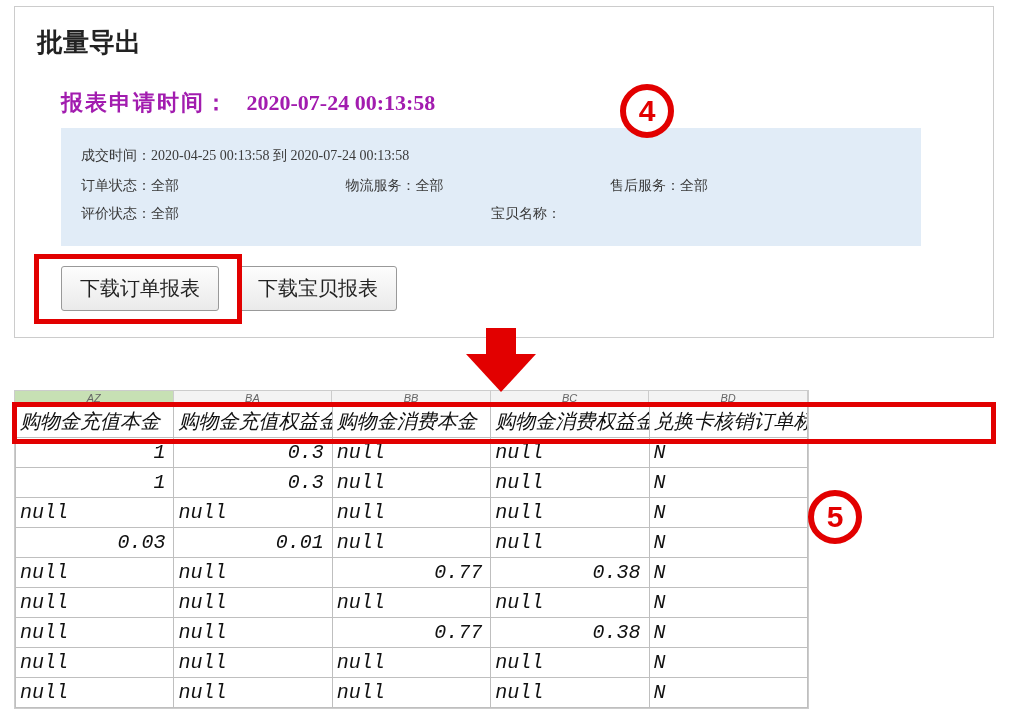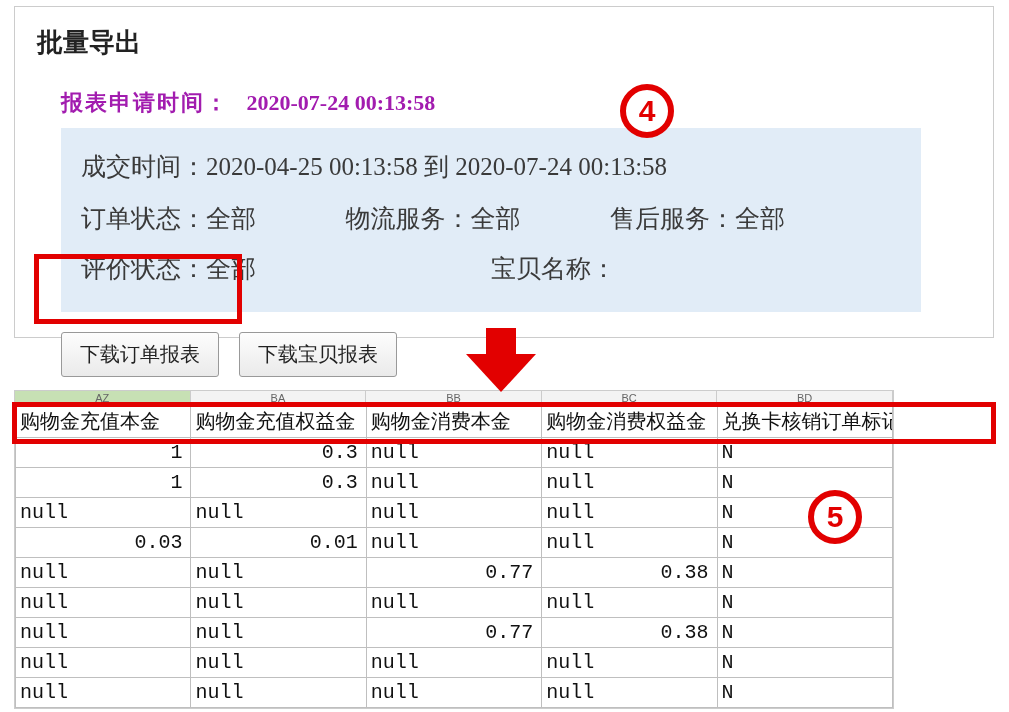--- a/index.html
+++ b/index.html
@@ -6,21 +6,21 @@
   html,body { margin:0; padding:0; font-family: "Microsoft YaHei","PingFang SC","Helvetica Neue",Arial,sans-serif; background:#fff; color:#333; }
   .canvas { width:1009px; height:712px; position:relative; background:#fff; }
 
   
   .export-panel { position:absolute; left:14px; top:6px; width:980px; height:332px; border:1px solid #ccc; padding:12px 22px 0 22px;font-family:Liberation Serif, serif; }
   .export-title { font-size:26px; font-weight:700; color:#222; margin:6px 0 28px 0; }
   .request-line { font-size:22px; font-weight:700; color:#a21caf; margin:8px 0 10px 24px; }
   .request-line .lbl { letter-spacing:2px; }
   .request-line .val { margin-left:12px; }
 
-  .params-box { margin-left:24px; width:860px; background:#e1ecf7; padding:14px 20px 18px 20px; font-size:25px; color:#3a3a3a; line-height:2.0; }
+  .params-box { margin-left:24px; width:860px; background:#e1ecf7; padding:14px 20px 18px 20px; font-size:14px; color:#3a3a3a; line-height:2.0; }
   .params-row { display:flex; }
   .params-cell { flex:1; white-space:nowrap; }
   .params-cell.w2 { flex:1.1; }
   .params-row.first { margin-bottom:2px; }
 
   .btn-row { margin:20px 0 0 24px; display:flex; gap:20px; align-items:center; }
   .btn { display:inline-block; padding:8px 18px; font-size:20px; color:#222; background:linear-gradient(#fdfdfd,#eaeaea); border:1px solid #999; border-radius:3px; cursor:pointer; user-select:none; }
 
   
   .hl-btn { position:absolute; left:34px; top:254px; width:208px; height:70px; border:5px solid #e20000; pointer-events:none; }
@@ -29,21 +29,21 @@
   .badge { position:absolute; width:54px; height:54px; border:6px solid #e20000; border-radius:50%; background:#fff; display:flex; align-items:center; justify-content:center; font-size:30px; font-weight:800; color:#e20000; z-index:5; }
   .badge.b4 { left:620px; top:84px; }
   .badge.b5 { left:808px; top:490px; }
 
   
   .arrow { position:absolute; left:470px; top:328px; width:62px; height:70px; z-index:3; }
   .arrow .stem { position:absolute; left:16px; top:0; width:30px; height:30px; background:#e20000; }
   .arrow .head { position:absolute; left:-4px; top:26px; width:0; height:0; border-left:35px solid transparent; border-right:35px solid transparent; border-top:38px solid #e20000; }
 
   
-  .sheet-wrap { position:absolute; left:14px; top:390px; width:880px; border:1px solid #ccc; }
+  .sheet-wrap { position:absolute; left:14px; top:390px; width:795px; border:1px solid #ccc;font-style:italic; }
   .colhdr-row { display:flex; height:14px; }
   .colhdr { flex:1; border-right:1px solid #ccc; border-bottom:1px solid #aaa; background:#f3f3f3; font-size:11px; color:#666; text-align:center; overflow:hidden; line-height:14px; }
   .colhdr.sel { background:#c7e0b4; } 
   .sheet { width:100%; border-collapse:collapse; table-layout:fixed; }
   .sheet td { border:1px solid #bfbfbf; padding:2px 6px 2px 4px; height:30px; font-size:20px; color:#111; font-family:"Courier New","SimSun",monospace; white-space:nowrap; overflow:hidden; vertical-align:middle; }
   .sheet tr.hdr td { font-family:"Microsoft YaHei","SimSun",sans-serif; font-size:20px; }
   .sheet td.num { text-align:right; padding-right:8px; }
   .sheet td.txt { text-align:left; }
 
   

